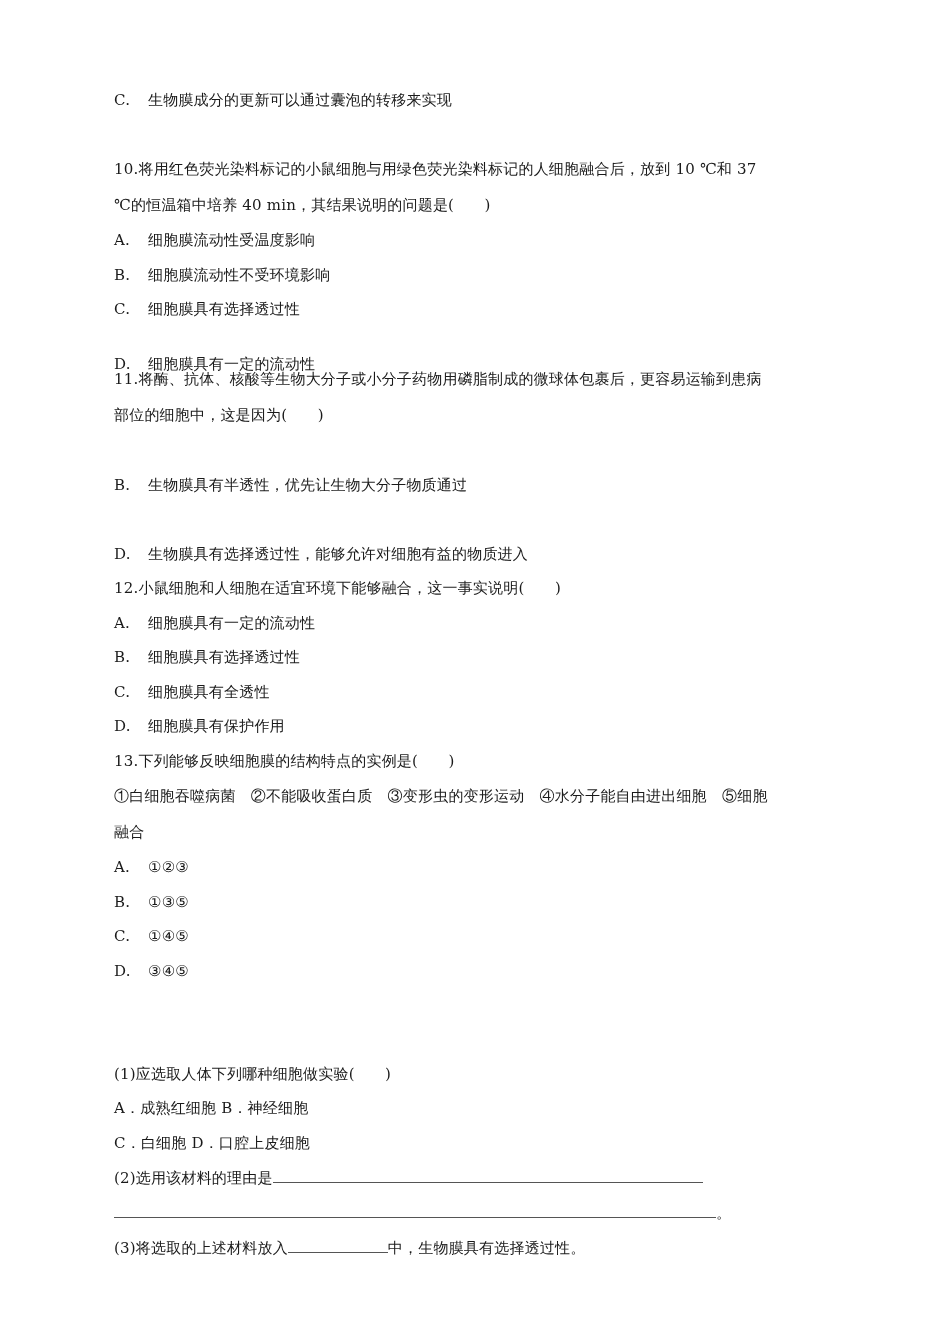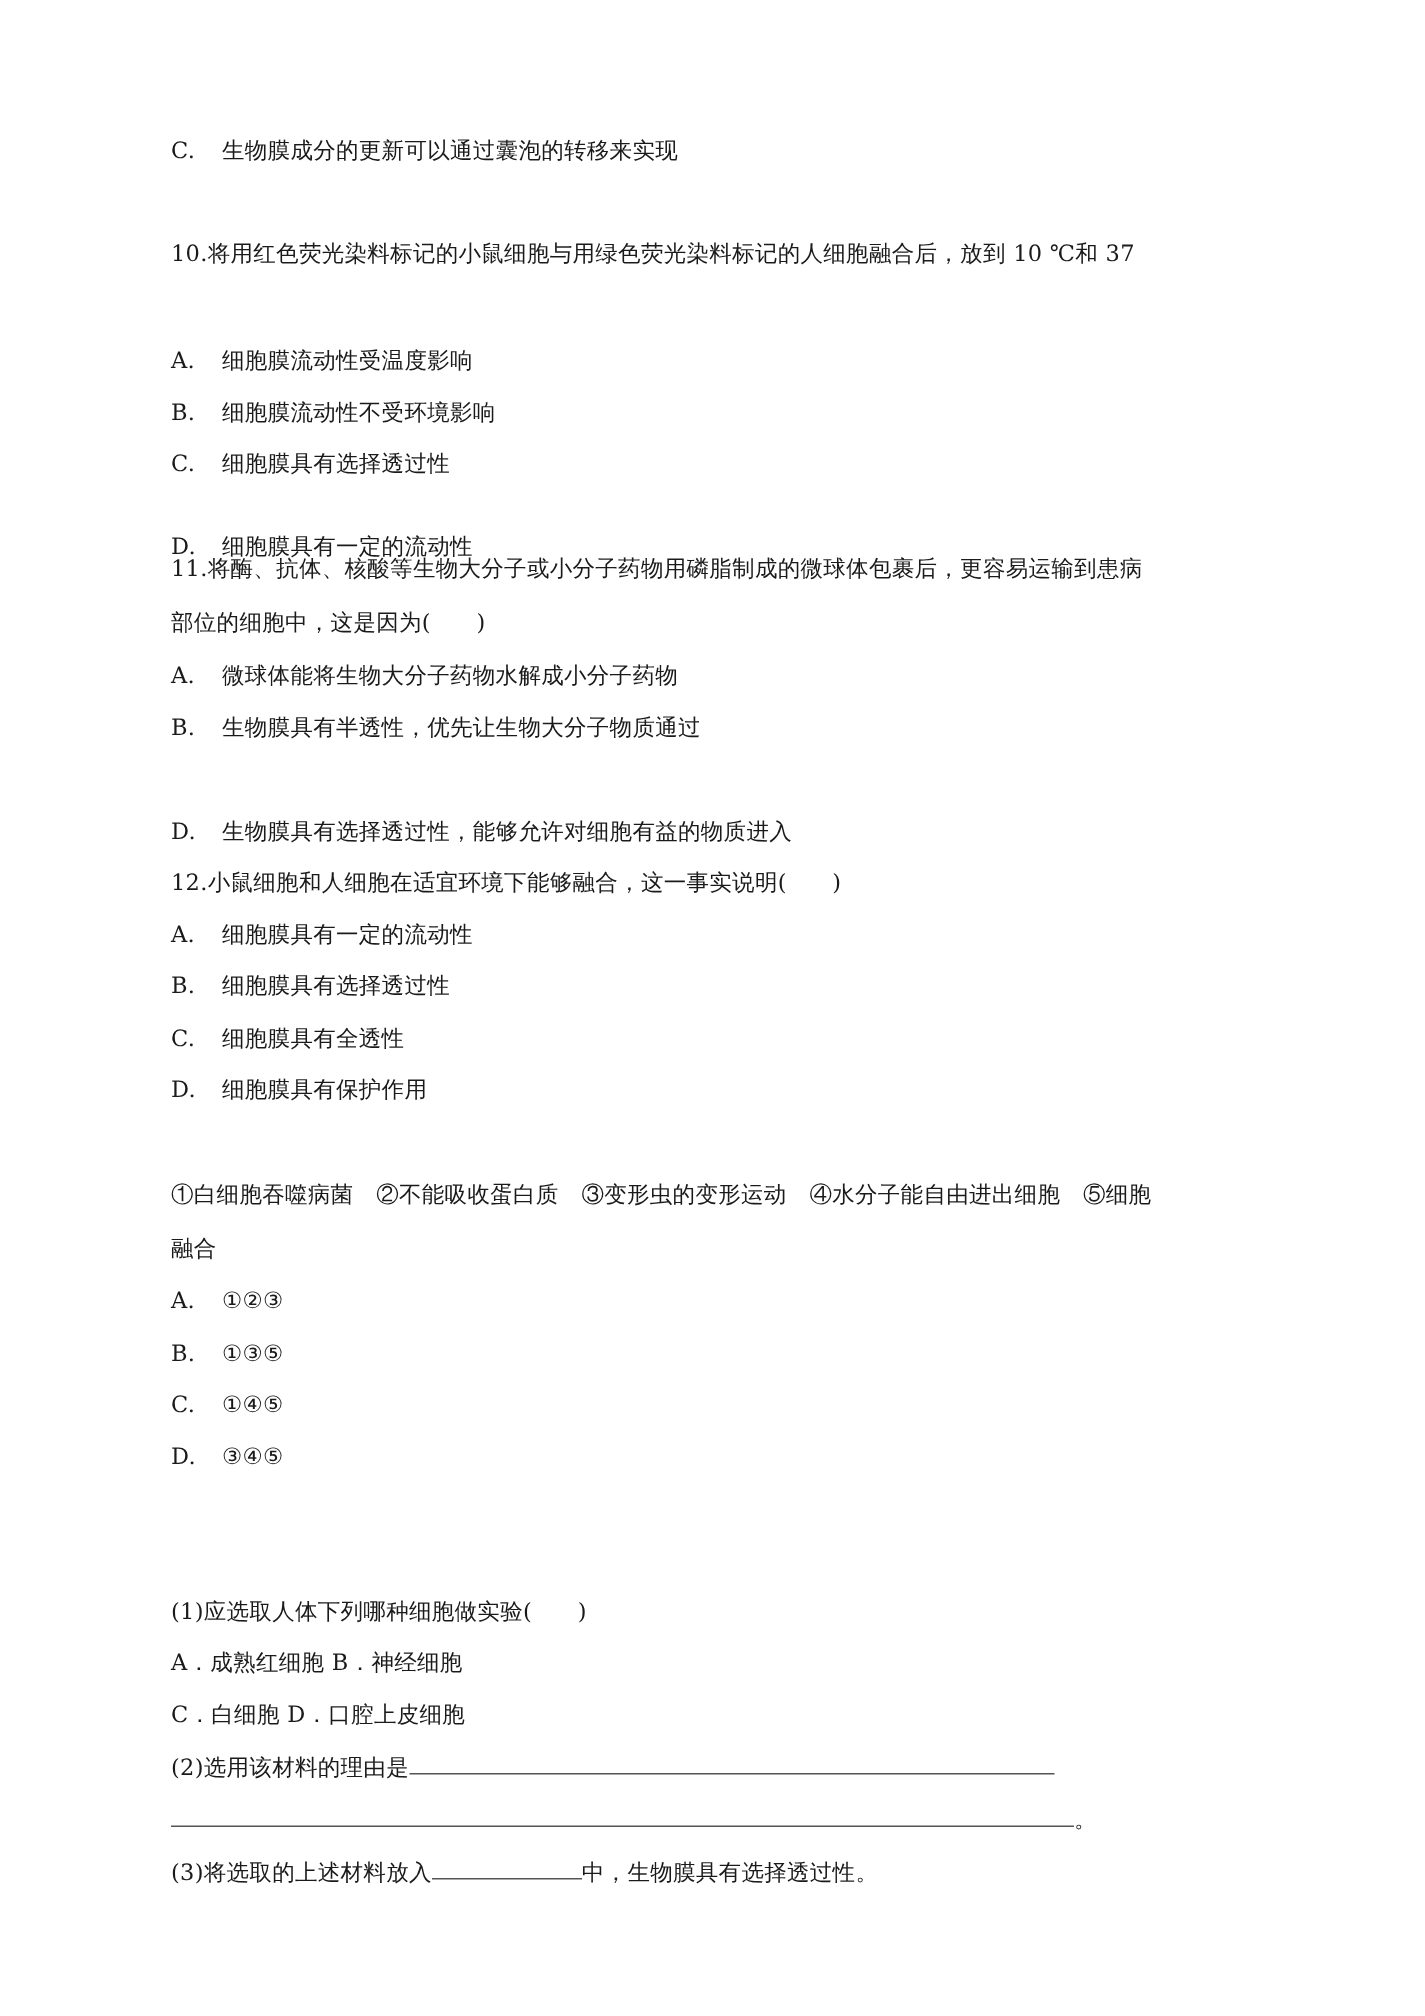--- a/index.html
+++ b/index.html
@@ -40,34 +40,35 @@
       height: 15px;
       vertical-align: baseline;
     }
   </style>
 </head>
 <body>
 
 <div class="page" id="page">
     <div class="line" style="top: 90px;"><span class="opt-letter">C.</span><span>生物膜成分的更新可以通过囊泡的转移来实现</span></div>
     <div class="line" style="top: 159px;"><span>10.将用红色荧光染料标记的小鼠细胞与用绿色荧光染料标记的人细胞融合后，放到 10 ℃和 37</span></div>
+    <div class="line" style="top: 195px;"><span>℃的恒温箱中培养 40 min，其结果说明的问题是(　　)</span></div>
     <div class="line" style="top: 230px;"><span class="opt-letter">A.</span><span>细胞膜流动性受温度影响</span></div>
     <div class="line" style="top: 265px;"><span class="opt-letter">B.</span><span>细胞膜流动性不受环境影响</span></div>
     <div class="line" style="top: 299px;"><span class="opt-letter">C.</span><span>细胞膜具有选择透过性</span></div>
     <div class="line" style="top: 334px; margin-top: 20px;"><span class="opt-letter">D.</span><span>细胞膜具有一定的流动性</span></div>
     <div class="line" style="top: 369px;"><span>11.将酶、抗体、核酸等生物大分子或小分子药物用磷脂制成的微球体包裹后，更容易运输到患病</span></div>
     <div class="line" style="top: 405px;"><span>部位的细胞中，这是因为(　　)</span></div>
-    <div class="line" style="top: 440px;"><span class="opt-letter">A.</span><span>微球体能将生物大分子药物水解成小分子药物</span></div>
     <div class="line" style="top: 475px;"><span class="opt-letter">B.</span><span>生物膜具有半透性，优先让生物大分子物质通过</span></div>
     <div class="line" style="top: 544px;"><span class="opt-letter">D.</span><span>生物膜具有选择透过性，能够允许对细胞有益的物质进入</span></div>
     <div class="line" style="top: 578px;"><span>12.小鼠细胞和人细胞在适宜环境下能够融合，这一事实说明(　　)</span></div>
     <div class="line" style="top: 613px;"><span class="opt-letter">A.</span><span>细胞膜具有一定的流动性</span></div>
     <div class="line" style="top: 647px;"><span class="opt-letter">B.</span><span>细胞膜具有选择透过性</span></div>
     <div class="line" style="top: 682px;"><span class="opt-letter">C.</span><span>细胞膜具有全透性</span></div>
     <div class="line" style="top: 716px;"><span class="opt-letter">D.</span><span>细胞膜具有保护作用</span></div>
+    <div class="line" style="top: 751px;"><span>13.下列能够反映细胞膜的结构特点的实例是(　　)</span></div>
     <div class="line" style="top: 786px;"><span>①白细胞吞噬病菌　②不能吸收蛋白质　③变形虫的变形运动　④水分子能自由进出细胞　⑤细胞</span></div>
     <div class="line" style="top: 822px;"><span>融合</span></div>
     <div class="line" style="top: 857px;"><span class="opt-letter">A.</span><span>①②③</span></div>
     <div class="line" style="top: 892px;"><span class="opt-letter">B.</span><span>①③⑤</span></div>
     <div class="line" style="top: 926px;"><span class="opt-letter">C.</span><span>①④⑤</span></div>
     <div class="line" style="top: 961px;"><span class="opt-letter">D.</span><span>③④⑤</span></div>
     <div class="line" style="top: 1064px;"><span>(1)应选取人体下列哪种细胞做实验(　　)</span></div>
     <div class="line" style="top: 1098px;"><span>A．成熟红细胞 B．神经细胞</span></div>
     <div class="line" style="top: 1133px;"><span>C．白细胞 D．口腔上皮细胞</span></div>
   </div>

